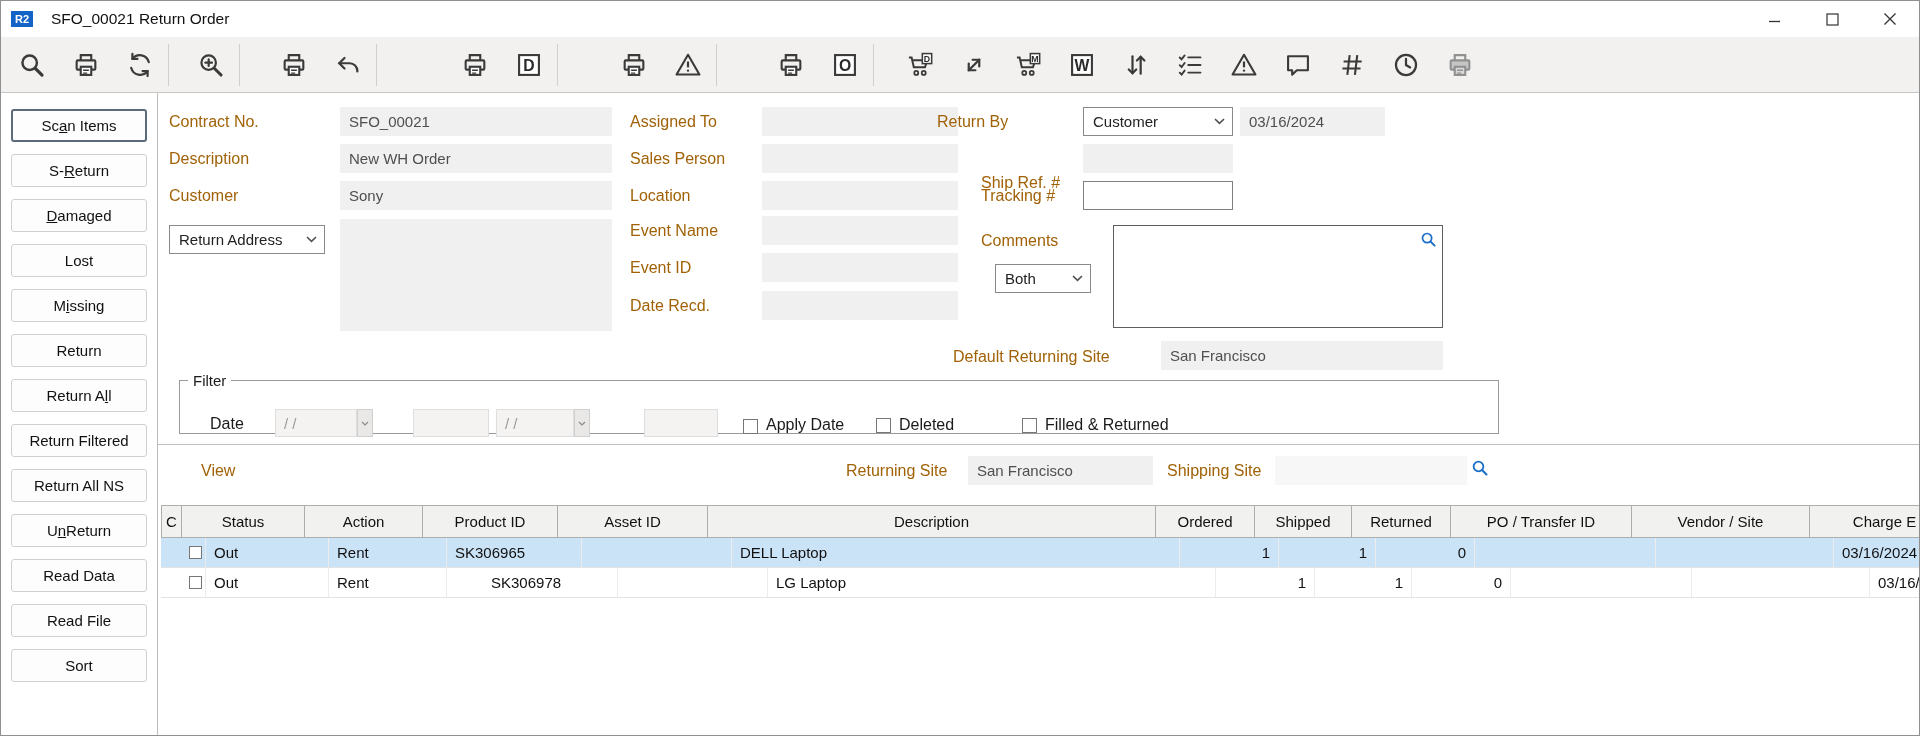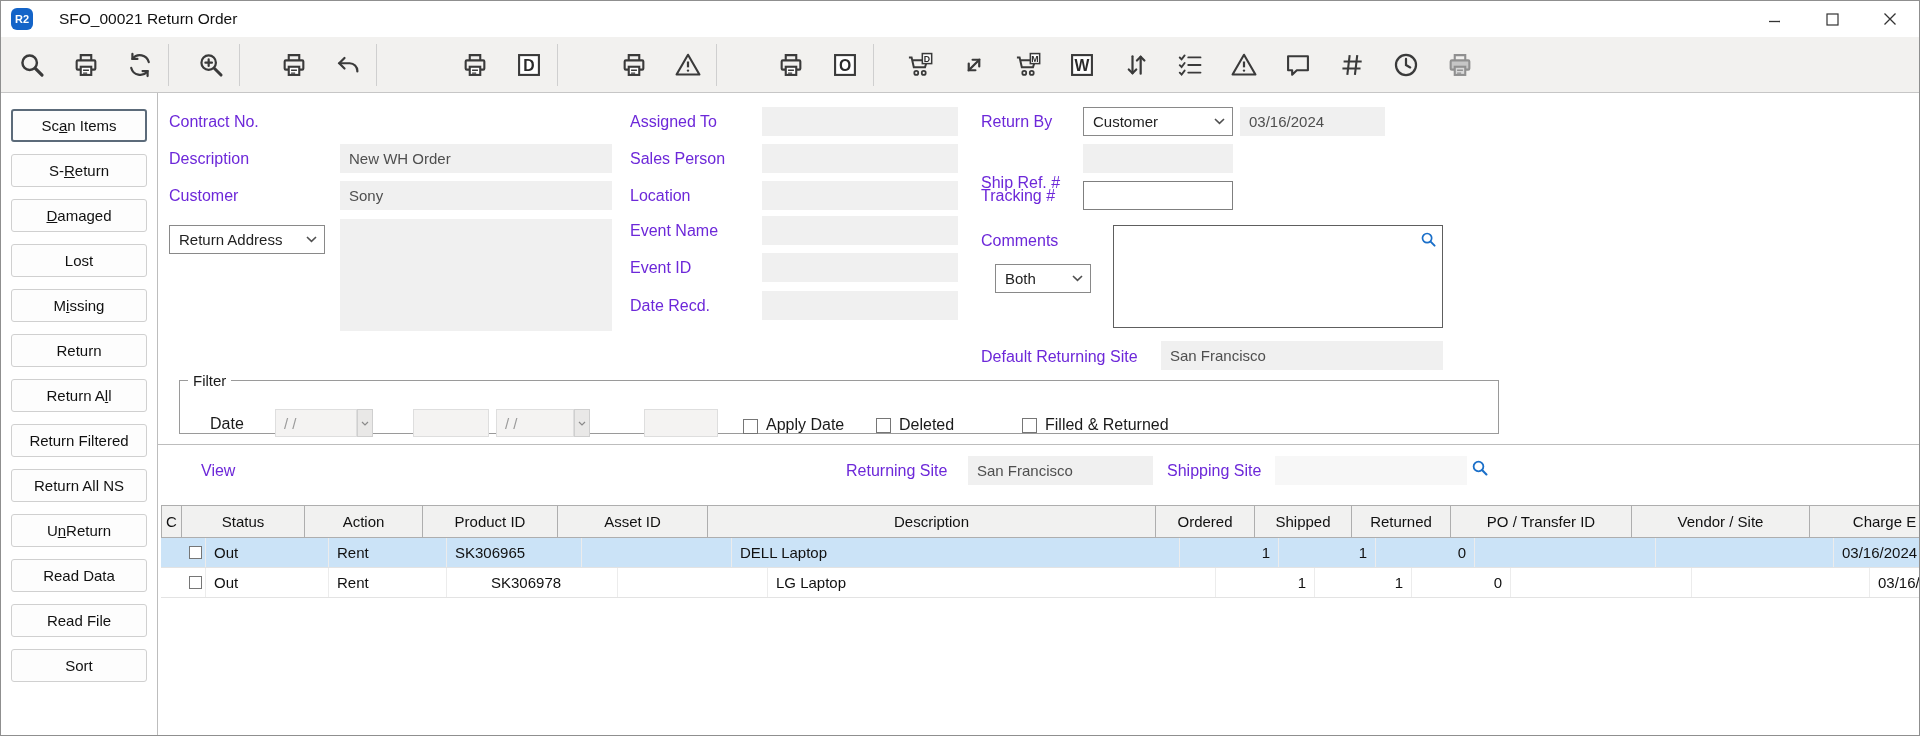--- a/index.html
+++ b/index.html
@@ -3,41 +3,41 @@
 <meta charset="utf-8">
 <style>
   * { margin:0; padding:0; box-sizing:border-box; }
   html,body { background:#fff; }
   body { font-family:"Liberation Sans", sans-serif; width:1920px; height:736px; overflow:hidden; }
 
   .window { position:relative; width:1920px; height:736px; background:#fff; border:1px solid #8f8f8f; overflow:hidden; }
 
   
   .titlebar { position:absolute; left:0; top:0; right:0; height:36px; background:#fff; display:flex; align-items:center; padding-left:10px; }
-  .app-badge { width:22px; height:22px; background:#1464c8; color:#fff; font-size:11px; font-weight:bold; display:flex; align-items:center; justify-content:center; border-radius:6px; flex:0 0 auto; }
-  .title { margin-left:26px; font-size:15.5px; color:#111; white-space:nowrap; }
+  .app-badge { width:22px; height:16px; background:#1464c8; color:#fff; font-size:11px; font-weight:bold; display:flex; align-items:center; justify-content:center; border-radius:0; flex:0 0 auto; }
+  .title { margin-left:18px; font-size:15.5px; color:#111; white-space:nowrap; }
   .win-controls { margin-left:auto; display:flex; height:100%; }
   .win-btn { width:58px; height:100%; display:flex; align-items:center; justify-content:center; }
 
   
   .toolbar { position:absolute; left:0; top:36px; right:0; height:56px; background:#f2f1ef; border-bottom:1px solid #c6c6c6; display:flex; align-items:center; padding-left:10px; }
   .tgroup { display:flex; align-items:center; gap:12px; }
   .tbtn { width:42px; height:44px; display:flex; align-items:center; justify-content:center; cursor:default; }
   .tbtn svg { width:28px; height:28px; }
   .tsep { width:1px; height:42px; background:#cfcfcf; margin:0 7px; flex:0 0 auto; }
 
   
   .sidebar { position:absolute; left:0; top:92px; width:157px; bottom:0; background:#fff; border-right:1px solid #bdbdbd; padding-top:16px; }
   .side-btn { display:block; width:136px; height:33px; margin:0 auto 12px auto; background:#fdfdfd; border:1px solid #d0d0d0; border-radius:3px; font-family:"Liberation Sans",sans-serif; font-size:15px; color:#111; text-align:center; line-height:30px; }
   .side-btn.active { border:2px solid #5c6b7a; }
   .side-btn u { text-decoration:underline; }
 
   
   .main { position:absolute; inset:0; }
-  .fl { position:absolute; font-size:16px; color:#6d28d9; white-space:nowrap; }
+  .fl { position:absolute; font-size:16px; color:#a16207; white-space:nowrap; }
   .field { position:absolute; height:29px; background:#f0f0f0; color:#4f4f4f; font-size:15px; display:flex; align-items:center; padding:0 9px; white-space:nowrap; overflow:hidden; }
   .field.white { background:#fff; border:1px solid #7f7f7f; color:#222; }
   .bigbox { position:absolute; background:#f0f0f0; }
   .combo { position:absolute; height:29px; background:#fff; border:1px solid #898989; color:#222; font-size:15px; display:flex; align-items:center; justify-content:space-between; padding:0 7px 0 9px; white-space:nowrap; }
   .combo .chev { display:flex; align-items:center; margin-left:6px; }
   .comment-box { position:absolute; background:#fff; border:1px solid #5e5e5e; }
   .searchico { position:absolute; display:flex; }
 
   
   .filter { position:absolute; left:178px; top:371px; width:1320px; height:62px; border:1px solid #9a9a9a; background:#fff; }
@@ -287,20 +287,21 @@
       <button class="side-btn">Return All NS</button>
       <button class="side-btn">U<u>n</u>Return</button>
       <button class="side-btn">Read Data</button>
       <button class="side-btn">Read File</button>
       <button class="side-btn">Sort</button>
     </div>
 
   <div class="main">
 
     <span class="fl" style="left:168px; top:112px;">Contract No.</span>
+    <div class="field" style="left:339px; top:106px; width:272px;">SFO_00021</div>
 
     <span class="fl" style="left:168px; top:149px;">Description</span>
     <div class="field" style="left:339px; top:143px; width:272px;">New WH Order</div>
 
     <span class="fl" style="left:168px; top:186px;">Customer</span>
     <div class="field" style="left:339px; top:180px; width:272px;">Sony</div>
 
     <div class="combo" style="left:168px; top:224px; width:156px;">
       <span>Return Address</span>
       <span class="chev">
@@ -322,21 +323,21 @@
 
     <span class="fl" style="left:629px; top:221px;">Event Name</span>
     <div class="field" style="left:761px; top:215px; width:196px;"></div>
 
     <span class="fl" style="left:629px; top:258px;">Event ID</span>
     <div class="field" style="left:761px; top:252px; width:196px;"></div>
 
     <span class="fl" style="left:629px; top:296px;">Date Recd.</span>
     <div class="field" style="left:761px; top:290px; width:196px;"></div>
 
-    <span class="fl" style="left:980px; top:112px;">Return By</span>
+    <span class="fl" style="left:936px; top:112px;">Return By</span>
     <div class="combo" style="left:1082px; top:106px; width:150px;">
       <span>Customer</span>
       <span class="chev">
           <svg width="11" height="7" viewBox="0 0 11 7">
             <path d="M1 1l4.5 4.3L10 1" fill="none" stroke="#505050" stroke-width="1.6"></path>
           </svg>
         </span>
     </div>
     <div class="field" style="left:1239px; top:106px; width:145px;">03/16/2024</div>
 
@@ -358,21 +359,21 @@
     <div class="comment-box" style="left:1112px; top:224px; width:330px; height:103px;">
       <span></span>
       <span class="searchico" style="right:5px; top:5px;">
           <svg width="17" height="17" viewBox="0 0 24 24">
             <circle cx="10" cy="10" r="6.5" fill="none" stroke="#1a6fc9" stroke-width="2.4"></circle>
             <path d="M15 15l5.6 5.6" stroke="#1a6fc9" stroke-width="2.8" fill="none" stroke-linecap="round"></path>
           </svg>
         </span>
     </div>
 
-    <span class="fl" style="left:980px; top:347px;">Default Returning Site</span>
+    <span class="fl" style="left:952px; top:347px;">Default Returning Site</span>
     <div class="field" style="left:1160px; top:340px; width:282px;">San Francisco</div>
 
     <fieldset class="filter">
       <legend>Filter</legend>
       <span class="fl2" style="left:30px; top:26px;">Date</span>
 
       <div class="dfield" style="left:95px; top:20px; width:82px;">
           <span>/ /</span>
         </div>
       <span class="spin" style="left:177px; top:20px;">

